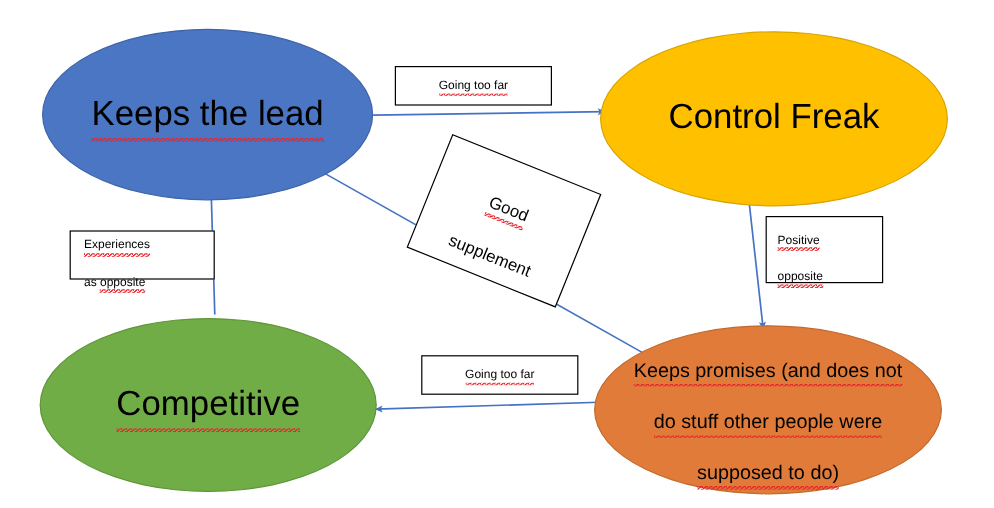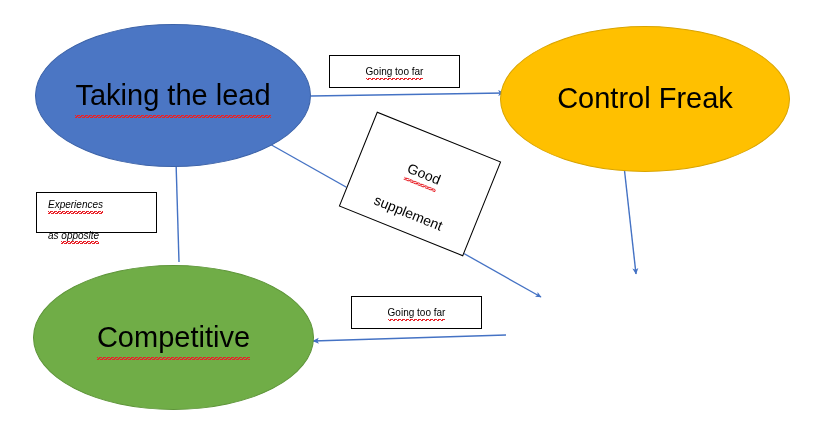--- a/index.html
+++ b/index.html
@@ -90,24 +90,23 @@
     left: 329px; top: 55px;
     width: 131px; height: 33px;
     justify-content: center;
   }
   #label-going-too-far-bottom {
     left: 351px; top: 296px;
     width: 131px; height: 33px;
     justify-content: center;
   }
   #label-experiences-as-difficult {
-    left: 36px; top: 192px;
+    left: 58px; top: 192px;
     width: 121px; height: 41px;
     padding-left: 11px;
-    font-style: italic;
   }
   #label-positive-opposite {
     left: 638px; top: 180px;
     width: 98px; height: 56px;
     padding-left: 9px;
   }
   #label-good-supplement {
     left: 353px; top: 133px;
     width: 134px; height: 102px;
     transform: rotate(22deg);
@@ -158,43 +157,56 @@
     <line x1="268" y1="143" x2="541" y2="297" stroke="#4472C4" stroke-width="1.3" marker-end="url(#arrowhead)"></line>
 
     <line x1="624" y1="166" x2="636" y2="274" stroke="#4472C4" stroke-width="1.4" marker-end="url(#arrowhead)"></line>
 
     <line x1="506" y1="335" x2="313" y2="341" stroke="#4472C4" stroke-width="1.4" marker-end="url(#arrowhead)"></line>
 
     <line x1="179" y1="262" x2="176" y2="161" stroke="#4472C4" stroke-width="1.4" marker-end="url(#arrowhead)"></line>
   </svg>
 
   <div class="node" id="node-taking-the-lead">
-    <span class="node-text"><span class="sp">Taking the lead</span></span>
+    <span class="node-text"><span class="sp">Keeps the lead</span></span>
   </div>
 
   <div class="node" id="node-control-freak">
     <span class="node-text">Control Freak</span>
   </div>
 
   <div class="node" id="node-competitive">
     <span class="node-text"><span class="sp">Competitive</span></span>
   </div>
 
+  <div class="node" id="node-keeps-promises">
+    <span class="node-text">
+      <span class="sp thin">Keeps promises (and does not</span><br>
+      <span class="sp thin">do stuff other people were</span><br>
+      <span class="sp thin">supposed to do)</span>
+    </span>
+  </div>
 
   <div class="label-box" id="label-going-too-far-top">
     <span class="lbl-text"><span class="sp thin">Going too far</span></span>
   </div>
 
   <div class="label-box" id="label-good-supplement">
     <span class="lbl-text">
       <span class="sp">Good</span><br>
       <span>supplement</span>
     </span>
   </div>
 
+  <div class="label-box" id="label-positive-opposite">
+    <span class="lbl-text">
+      <span class="sp">Positive</span><br>
+      <span class="sp">opposite</span>
+    </span>
+  </div>
 
   <div class="label-box" id="label-going-too-far-bottom">
     <span class="lbl-text"><span class="sp thin">Going too far</span></span>
   </div>
 
   <div class="label-box" id="label-experiences-as-difficult">
     <span class="lbl-text">
       <span class="sp">Experiences</span><br>
       as <span class="sp">opposite</span>
     </span>

